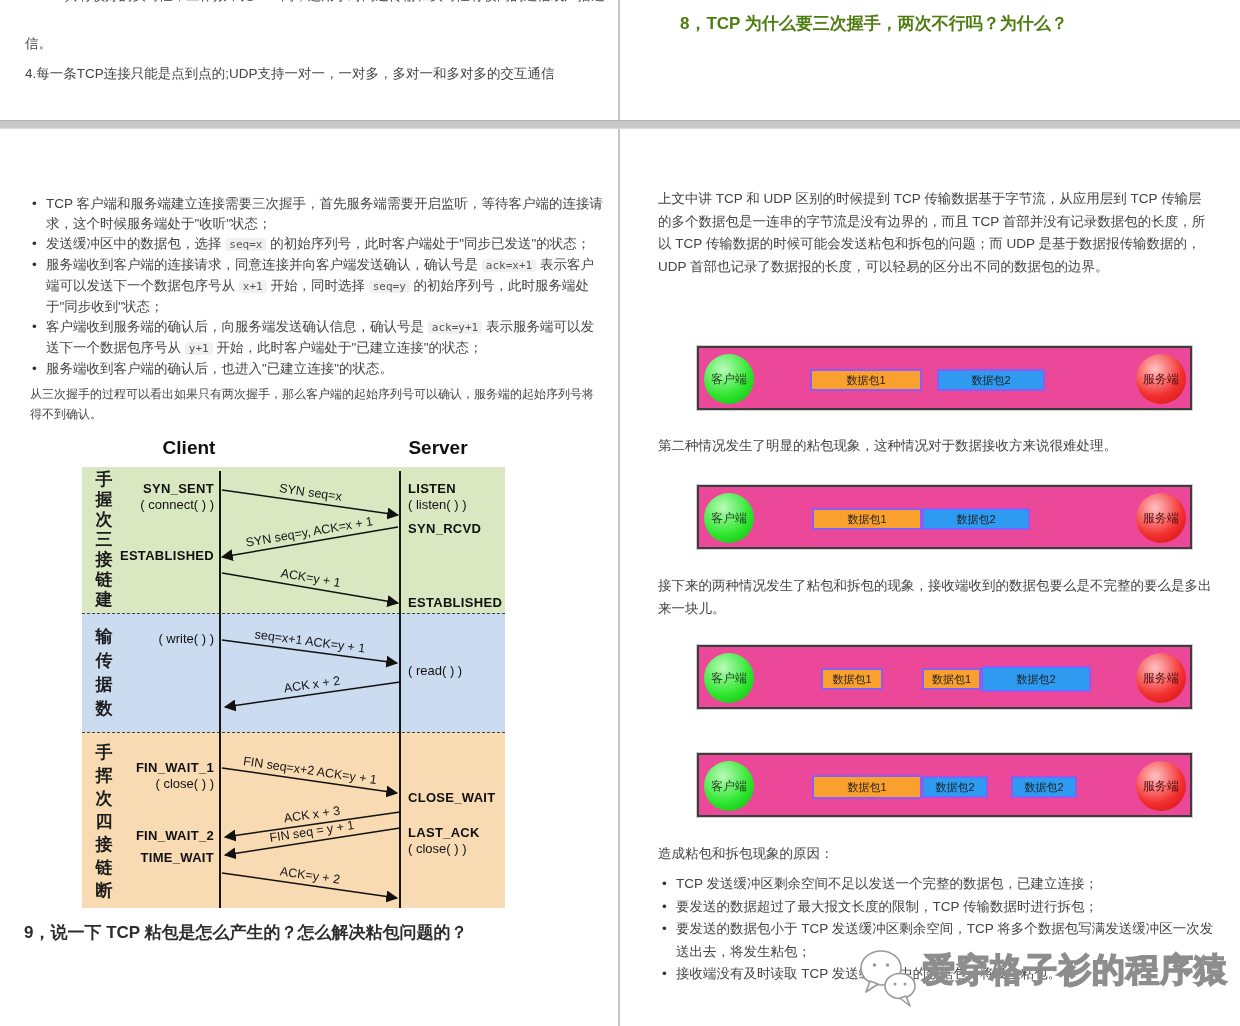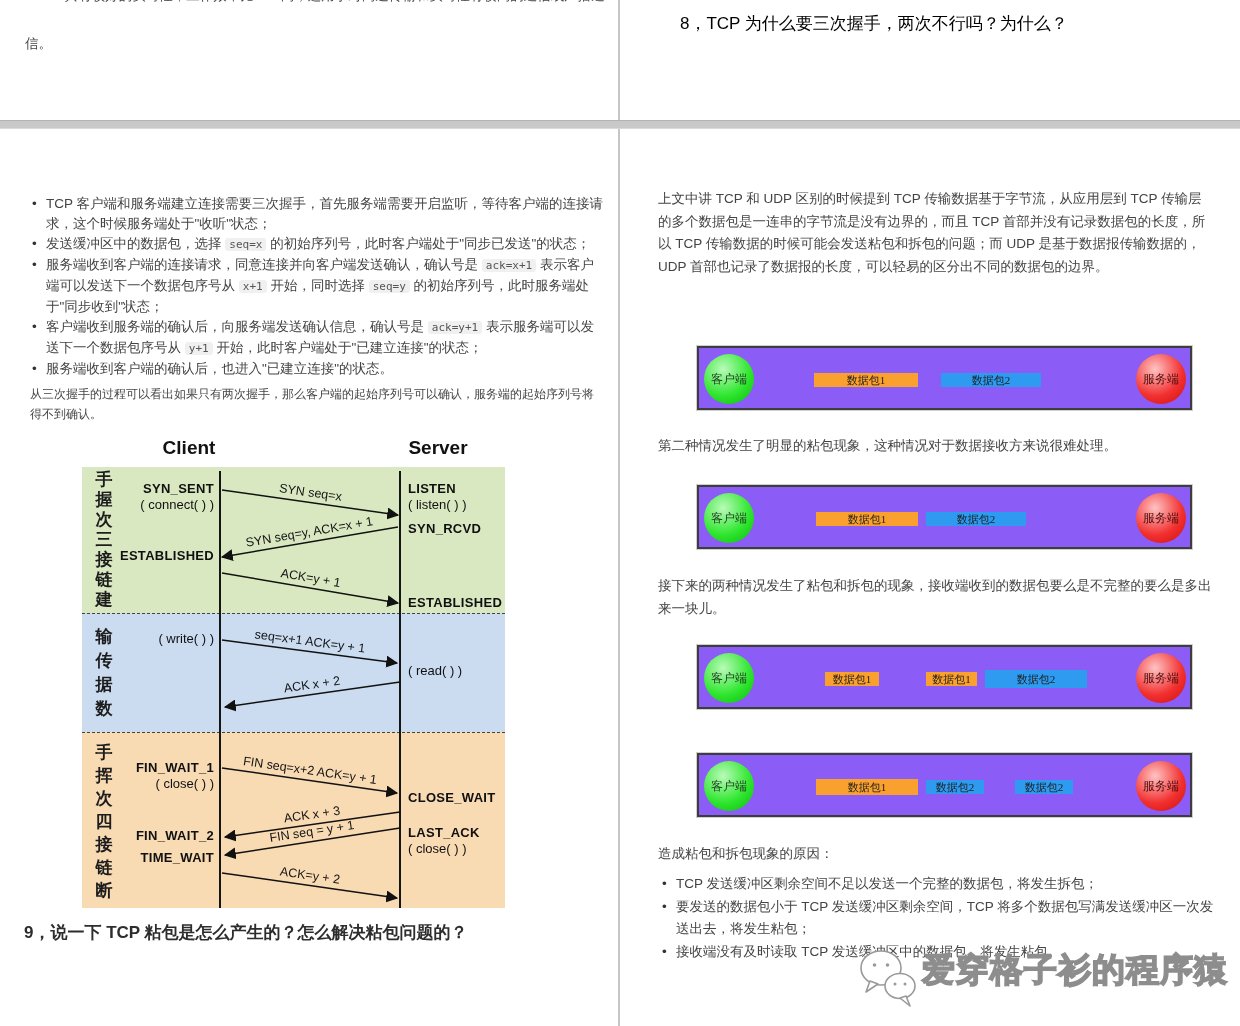--- a/index.html
+++ b/index.html
@@ -9,21 +9,21 @@
   
   .vdiv { position:absolute; left:618px; top:0; width:2px; height:1026px; background:#c6c6c6; }
   .hband { position:absolute; left:0; top:120px; width:1240px; height:9px; background:#c9c9c9;
            border-top:1px solid #b3b3b3; border-bottom:1px solid #dadada; }
   
   .tl { position:absolute; left:25px; top:0; width:585px; height:118px; overflow:hidden; font-size:13.5px; line-height:20px; }
   .tl p { position:absolute; width:100%; }
   .tl .clip1 { top:-14px; }
   .tl .l2 { top:34px; }
   .tl .l3 { top:64px; }
-  .tr-head { position:absolute; left:680px; top:12px; font-size:17px; font-weight:normal; color:#000000; }
+  .tr-head { position:absolute; left:680px; top:12px; font-size:17px; font-weight:bold; color:#4d7c0f; }
   
   .pl { position:absolute; left:0; top:134px; width:708px; height:897px; }
   .pl ul.bullets { position:absolute; left:46px; top:60px; width:560px; list-style:none; font-size:13.5px; line-height:20px; }
   .pl ul.bullets li { position:relative; }
   .pl ul.bullets li::before { content:"•"; position:absolute; left:-14px; color:#333; }
   .code { background:#f0f0f0; border-radius:3px; padding:0 4px; font-family:"DejaVu Sans Mono", monospace; font-size:11px; color:#555; }
   .pl .closing { position:absolute; left:30px; top:250px; width:574px; font-size:12px; line-height:20px; }
   .h9 { position:absolute; left:24px; top:787px; font-size:17px; font-weight:bold; color:#2d2d2d; white-space:nowrap; }
   
   .seq { position:absolute; left:82px; top:301px; width:423px; height:473px; }
@@ -41,29 +41,29 @@
   .tl-c { left:137px; } .tl-s { left:317px; }
   #seq-svg { position:absolute; left:0; top:0; z-index:3; }
   .state { position:absolute; z-index:4; font-size:13px; color:#101010; white-space:nowrap; }
   .state.b { font-weight:bold; letter-spacing:.3px; }
   .state.cl { right:291px; text-align:right; }
   .state.sv { left:326px; }
   
   .pr { position:absolute; left:621px; top:129px; width:619px; height:897px; }
   .pr .para { position:absolute; left:37px; width:556px; font-size:13.5px; line-height:22.5px; }
   .p1 { top:59px; } .p2 { top:156px; } .p3 { top:306px; } .p4 { top:446px; }
-  .flow { position:absolute; left:76px; width:495px; height:64px; background:#8b5cf6;
+  .flow { position:absolute; left:76px; width:495px; height:64px; background:#ec4899;
           border:2px solid #3d3d3d; box-shadow:0 0 0 1px #cfcfcf; }
   .f0 { top:217px; } .f1 { top:356px; } .f2 { top:516px; } .f3 { top:624px; }
   .circ { position:absolute; top:6px; width:50px; height:50px; border-radius:50%; display:flex;
           align-items:center; justify-content:center; font-size:12px; }
   .circ.green { left:5px; background:radial-gradient(circle at 38% 30%, #b9fbb9, var(--grn) 58%, #0ab70a); color:#234023; }
   .circ.red { right:4px; background:radial-gradient(circle at 38% 30%, #ffc3c3, var(--red) 58%, #cd0d0d); color:#4d0d0d; }
-  .packet { position:absolute; border:4px solid #8b5cf6; display:flex; align-items:center; justify-content:center;
-            font-size:11px; color:#1d1d1d;font-family:Liberation Serif, serif; }
+  .packet { position:absolute; border:2px solid #8b5cf6; display:flex; align-items:center; justify-content:center;
+            font-size:11px; color:#1d1d1d; }
   .packet.orange { background:var(--pk-o); }
   .packet.blue { background:var(--pk-b); }
   .causes-title { position:absolute; left:37px; top:716px; font-size:13.5px; }
   ul.causes { position:absolute; left:55px; top:744px; width:545px; list-style:none; font-size:13.5px; line-height:22.5px; }
   ul.causes li { position:relative; }
   ul.causes li::before { content:"•"; position:absolute; left:-14px; color:#333; }
   
   .wm { position:absolute; left:852px; top:942px; width:380px; height:82px; z-index:9; pointer-events:none; }
   .wm-text { position:absolute; left:70px; top:6px; font-size:33px; font-weight:bold; letter-spacing:1px;
              color:transparent; -webkit-text-stroke:1.6px #8d8d8d; white-space:nowrap;
@@ -73,20 +73,21 @@
 </head>
 <body>
 
 <div class="canvas" style="--pk-o: #F9A02E; --pk-b: #2E9BF0; --grn: #2EE62E; --red: #F23030; --sec-g: #DAE8C2; --sec-b: #CBDCF1; --sec-o: #F8DAB3;">
   <div class="vdiv"></div>
   <div class="hband"></div>
 
   <section class="tl">
     <p class="clip1">3.UDP具有较好的实时性，工作效率比TCP高，适用于对高速传输和实时性有较高的通信或广播通</p>
     <p class="l2">信。</p>
+    <p class="l3">4.每一条TCP连接只能是点到点的;UDP支持一对一，一对多，多对一和多对多的交互通信</p>
   </section>
 
   <h2 class="tr-head">8，TCP 为什么要三次握手，两次不行吗？为什么？</h2>
 
   <section class="pl">
     <ul class="bullets">
         <li><span>TCP 客户端和服务端建立连接需要三次握手，首先服务端需要开启监听，等待客户端的连接请求，这个时候服务端处于"收听"状态；</span></li>
         <li><span>发送缓冲区中的数据包，选择 </span><span class="code">seq=x</span><span> 的初始序列号，此时客户端处于"同步已发送"的状态；</span></li>
         <li><span>服务端收到客户端的连接请求，同意连接并向客户端发送确认，确认号是 </span><span class="code">ack=x+1</span><span> 表示客户端可以发送下一个数据包序号从 </span><span class="code">x+1</span><span> 开始，同时选择 </span><span class="code">seq=y</span><span> 的初始序列号，此时服务端处于"同步收到"状态；</span></li>
         <li><span>客户端收到服务端的确认后，向服务端发送确认信息，确认号是 </span><span class="code">ack=y+1</span><span> 表示服务端可以发送下一个数据包序号从 </span><span class="code">y+1</span><span> 开始，此时客户端处于"已建立连接"的状态；</span></li>
@@ -198,21 +199,22 @@
       </div>
     <div class="flow f3">
         <div class="circ green">客户端</div>
         <div class="circ red">服务端</div>
         <div class="packet orange" style="left: 113px; width: 110px; height: 24px; top: 20px;">数据包1</div>
         <div class="packet blue" style="left: 223px; width: 66px; height: 22px; top: 21px;">数据包2</div>
         <div class="packet blue" style="left: 312px; width: 66px; height: 22px; top: 21px;">数据包2</div>
       </div>
     <p class="causes-title">造成粘包和拆包现象的原因：</p>
     <ul class="causes">
-        <li><span>TCP 发送缓冲区剩余空间不足以发送一个完整的数据包，将发生拆包；</span></li>
+        <li><span>TCP 发送缓冲区剩余空间不足以发送一个完整的数据包，已建立连接；</span></li>
+        <li><span>要发送的数据超过了最大报文长度的限制，TCP 传输数据时进行拆包；</span></li>
         <li><span>要发送的数据包小于 TCP 发送缓冲区剩余空间，TCP 将多个数据包写满发送缓冲区一次发送出去，将发生粘包；</span></li>
         <li><span>接收端没有及时读取 TCP 发送缓冲区中的数据包，将发生粘包。</span></li>
       </ul>
   </section>
 
   <div class="wm">
     <svg class="wm-icon" width="60" height="66" viewBox="0 0 60 66">
       <g fill="#ffffff" stroke="#9a9a9a" stroke-width="1.6">
         <ellipse cx="23" cy="22" rx="20" ry="17"></ellipse>
         <path d="M12 35 L8 46 L20 38 Z" stroke-linejoin="round"></path>

